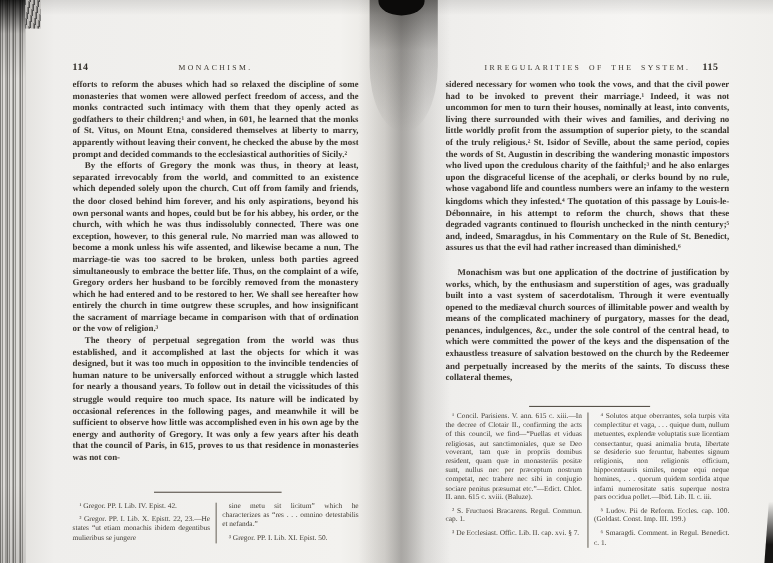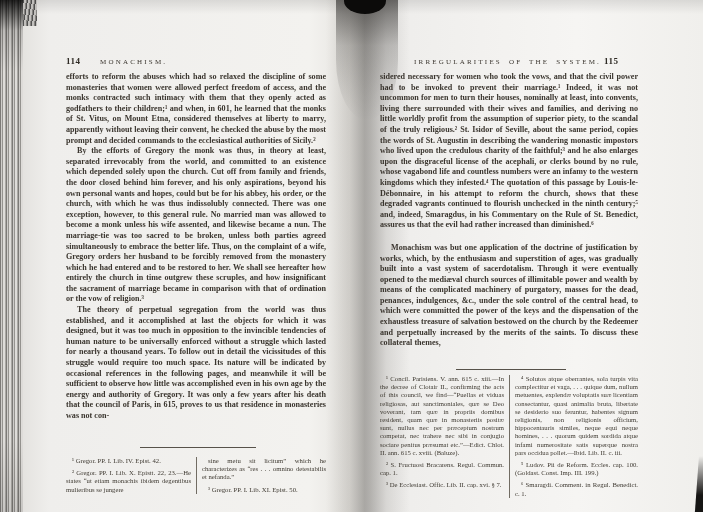--- a/index.html
+++ b/index.html
@@ -31,25 +31,25 @@
   .spine-notch { position:absolute; left:344px; top:-12px; width:42px; height:26px;
     background:#0c0b0a; border-radius:50%; }
 
   .corner-shadow { position:absolute; right:0; bottom:0; width:9px; height:56px;
     background:linear-gradient(180deg, rgba(0,0,0,0) 0%, #161514 70%);
     clip-path:polygon(100% 0, 100% 100%, 10% 100%, 55% 0); }
 
   
   .page { position:absolute; top:56px; height:456px; color:#38332c; }
   .page-left  { left:66px;  width:260px; }
-  .page-right { left:380px; width:258px; }
+  .page-right { left:405px; width:258px; }
 
   .page-header { position:absolute; top:0; left:0; right:0; display:flex; align-items:baseline; }
   .pageno { width:34px; font-size:9px; font-weight:bold; letter-spacing:.5px; color:#2f2b25; }
-  .running-title { flex:1; text-align:left; font-size:7px; letter-spacing:2.2px; word-spacing:3px; color:#3a352e; }
+  .running-title { flex:1; text-align:center; font-size:7px; letter-spacing:2.2px; word-spacing:3px; color:#3a352e; }
 
   .body-text { position:absolute; top:16px; left:0; right:0; overflow:hidden; }
   .page-left  .body-text { height:374px;font-weight:bold; }
   .page-right .body-text { height:296px;font-weight:bold; }
   .para { font-size:8.1px; line-height:10.6px; text-align:justify; color:#3a352e; }
   .para.indent { text-indent:11px; }
   .page-right .para + .para { margin-top:12px; }
 
   .footnote-rule { position:absolute; height:0; border-top:1px solid #57524a; }
   .page-left  .footnote-rule { top:391px; left:74px; width:116px; }
@@ -95,21 +95,21 @@
         <p class="fn">sine metu sit licitum” which he characterizes as “res . . . omnino detestabilis et nefanda.”</p>
         <p class="fn">³ Gregor. PP. I. Lib. XI. Epist. 50.</p>
       </div>
     </div>
   </section>
 
   <section class="page page-right">
     <header class="page-header">
       <span class="pageno"></span>
       <span class="running-title">IRREGULARITIES OF THE SYSTEM.</span>
-      <span class="pageno" style="text-align:left;">115</span>
+      <span class="pageno" style="text-align:center;">115</span>
     </header>
     <div class="body-text">
       <p class="para">sidered necessary for women who took the vows, and that the civil power had to be invoked to prevent their marriage.¹ Indeed, it was not uncommon for men to turn their houses, nominally at least, into convents, living there surrounded with their wives and families, and deriving no little worldly profit from the assumption of superior piety, to the scandal of the truly religious.² St. Isidor of Seville, about the same period, copies the words of St. Augustin in describing the wandering monastic impostors who lived upon the credulous charity of the faithful;³ and he also enlarges upon the disgraceful license of the acephali, or clerks bound by no rule, whose vagabond life and countless numbers were an infamy to the western kingdoms which they infested.⁴ The quotation of this passage by Louis-le-Débonnaire, in his attempt to reform the church, shows that these degraded vagrants continued to flourish unchecked in the ninth century;⁵ and, indeed, Smaragdus, in his Commentary on the Rule of St. Benedict, assures us that the evil had rather increased than diminished.⁶</p>
       <p class="para indent">Monachism was but one application of the doctrine of justification by works, which, by the enthusiasm and superstition of ages, was gradually built into a vast system of sacerdotalism. Through it were eventually opened to the mediæval church sources of illimitable power and wealth by means of the complicated machinery of purgatory, masses for the dead, penances, indulgences, &amp;c., under the sole control of the central head, to which were committed the power of the keys and the dispensation of the exhaustless treasure of salvation bestowed on the church by the Redeemer and perpetually increased by the merits of the saints. To discuss these collateral themes,</p>
     </div>
     <div class="footnote-rule"></div>
     <div class="footnotes">
       <div class="fn-col">
         <p class="fn">¹ Concil. Parisiens. V. ann. 615 c. xiii.—In the decree of Clotair II., confirming the acts of this council, we find—“Puellas et viduas religiosas, aut sanctimoniales, quæ se Deo voverant, tam quæ in propriis domibus resident, quam quæ in monasteriis positæ sunt, nullus nec per præceptum nostrum competat, nec trahere nec sibi in conjugio sociare penitus præsumat etc.”—Edict. Chlot. II. ann. 615 c. xviii. (Baluze).</p>
         <p class="fn">² S. Fructuosi Bracarens. Regul. Commun. cap. 1.</p>

